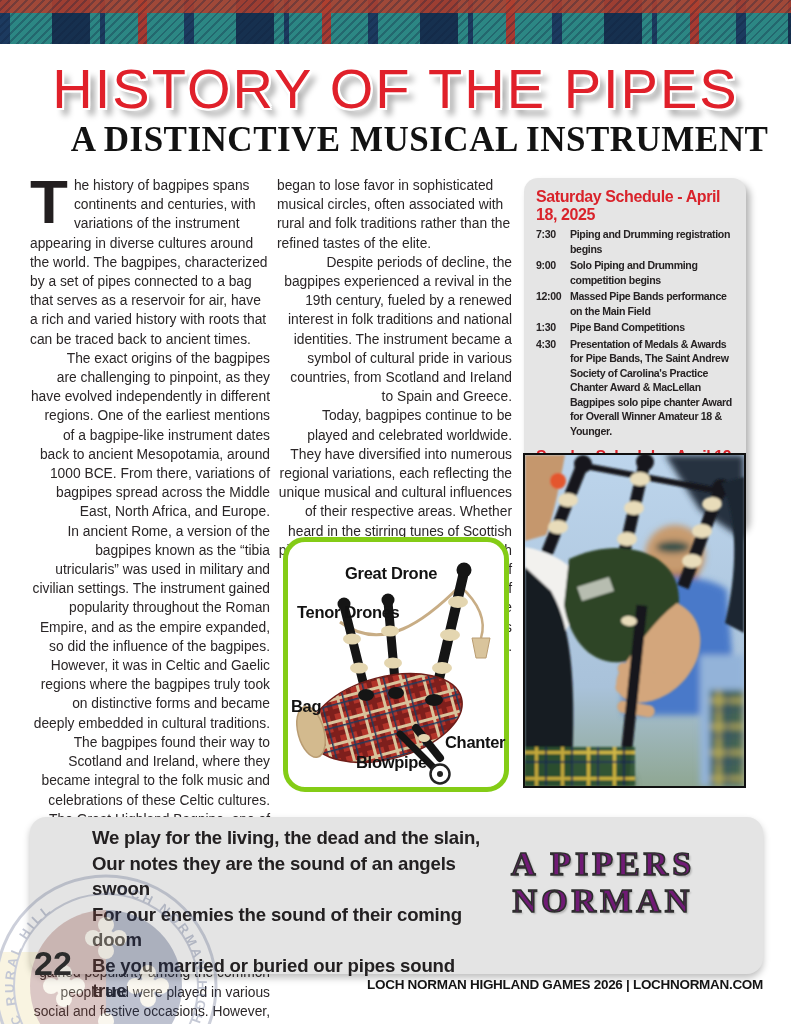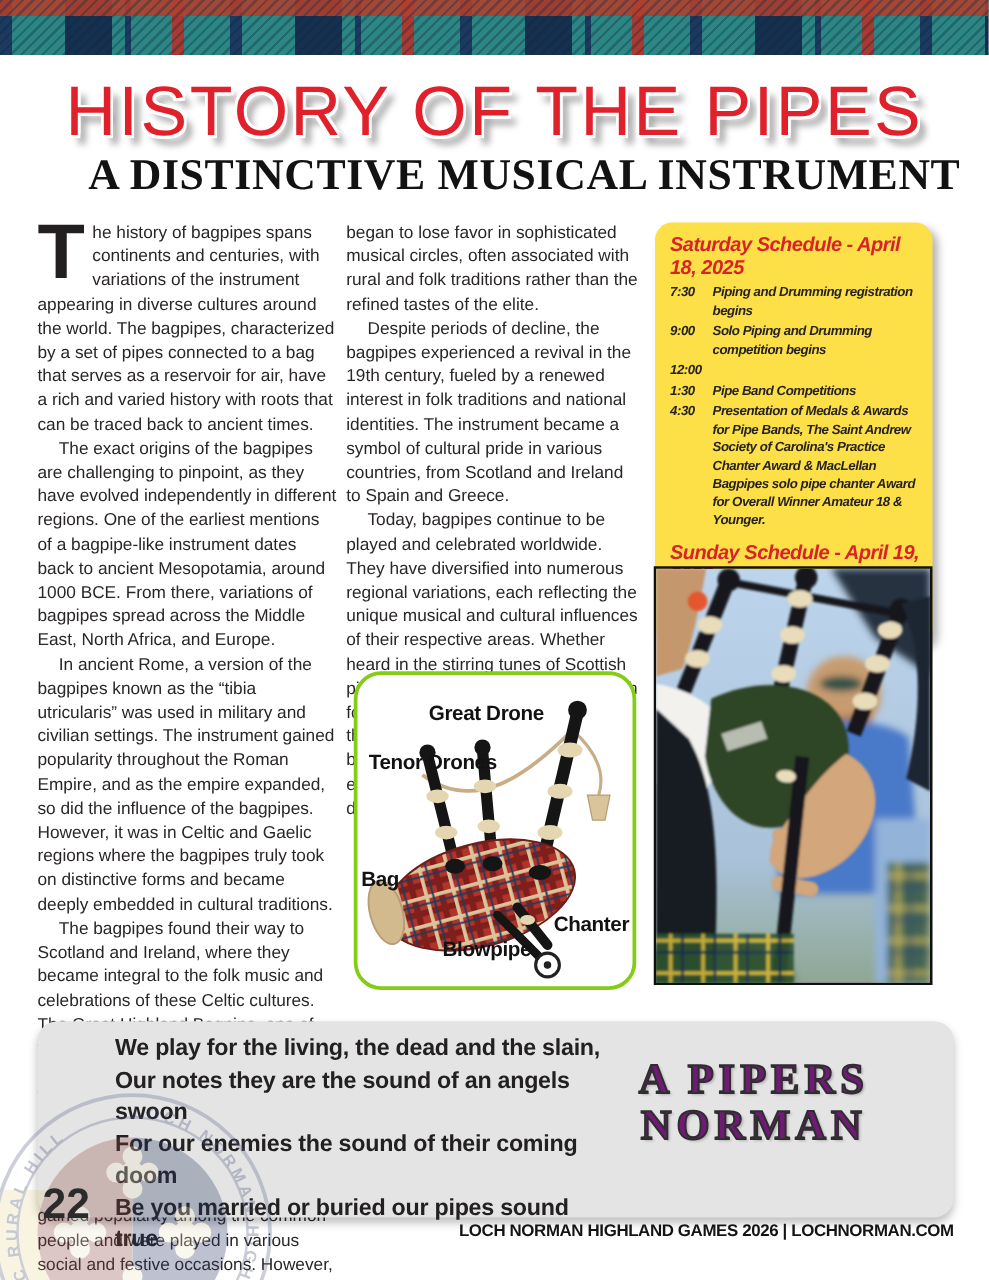--- a/index.html
+++ b/index.html
@@ -23,39 +23,39 @@
       -2px 0 0 #fff,2px 0 0 #fff,0 -2px 0 #fff,0 2px 0 #fff,6px 7px 6px rgba(0,0,0,.40);}
   .subtitle{position:absolute;left:0;top:120px;width:791px;text-align:center;
     font-family:"Liberation Serif",serif;font-size:35px;font-weight:700;letter-spacing:.5px;
     color:#121212;white-space:nowrap;margin-left:24px;}
 
   
   .col{position:absolute;top:176px;font-size:13.8px;line-height:19.2px;color:#2a2627;}
   .col1{left:30px;width:240px;}
   .col2{left:277px;width:235px;}
   .col p{margin:0;}
-  .col p.ind{text-indent:17px;}
+  .col p.ind{text-indent:17px;text-align:right;}
   .dropcap{float:left;font-size:62px;line-height:48px;font-weight:700;color:#231f20;
     padding:2px 6px 0 0;font-family:"Liberation Sans",sans-serif;}
 
   .cond{letter-spacing:-0.35px;}
 
   
   .schedule{position:absolute;left:524px;top:178px;width:222px;min-height:255px;
-    background:#fde047;border-radius:14px;box-shadow:4px 5px 7px rgba(0,0,0,.30);
-    padding:10px 10px 12px 12px;box-sizing:border-box;font-style:italic;}
+    background:#e5e5e5;border-radius:14px;box-shadow:4px 5px 7px rgba(0,0,0,.30);
+    padding:10px 10px 12px 12px;box-sizing:border-box;}
   .sched-title{font-size:16px;font-weight:800;color:#d9232b;letter-spacing:-0.4px;margin:0 0 3px 0;}
   .sched-title.sunday{margin-top:10px;}
   .sched-row{display:flex;margin:0 0 2px 0;}
   .sched-time{flex:0 0 34px;font-size:10.6px;font-weight:700;line-height:14.5px;}
   .sched-desc{flex:1;font-size:10.6px;font-weight:700;line-height:14.5px;}
 
   
   .diagram{position:absolute;left:283px;top:537px;width:226px;height:255px;background:#fff;
-    border:3px solid #84cc16;border-radius:22px;box-sizing:border-box;}
+    border:5px solid #84cc16;border-radius:22px;box-sizing:border-box;}
   .dlabel{position:absolute;font-size:16.5px;font-weight:700;color:#121212;letter-spacing:-0.3px;white-space:nowrap;}
   .dl-great{left:57px;top:22px;}
   .dl-tenor{left:9px;top:61px;}
   .dl-bag{left:3px;top:155px;}
   .dl-chanter{left:157px;top:191px;}
   .dl-blow{left:68px;top:211px;}
 
   
   .photo{position:absolute;left:523px;top:453px;width:223px;height:335px;
     border:2px solid #101010;box-sizing:border-box;overflow:hidden;}
@@ -105,20 +105,21 @@
     <div class="sched-row">
       <span class="sched-time">7:30</span>
       <span class="sched-desc">Piping and Drumming registration begins</span>
     </div>
     <div class="sched-row">
       <span class="sched-time">9:00</span>
       <span class="sched-desc">Solo Piping and Drumming competition begins</span>
     </div>
     <div class="sched-row">
       <span class="sched-time">12:00</span>
+      <span class="sched-desc">Massed Pipe Bands performance on the Main Field</span>
     </div>
     <div class="sched-row">
       <span class="sched-time">1:30</span>
       <span class="sched-desc">Pipe Band Competitions</span>
     </div>
     <div class="sched-row">
       <span class="sched-time">4:30</span>
       <span class="sched-desc">Presentation of Medals &amp; Awards for Pipe Bands, The Saint Andrew Society of Carolina's Practice Chanter Award &amp; MacLellan Bagpipes solo pipe chanter Award for Overall Winner Amateur 18 &amp; Younger.</span>
     </div>
     <div class="sched-title sunday">Sunday Schedule - April 19, 2025</div>

